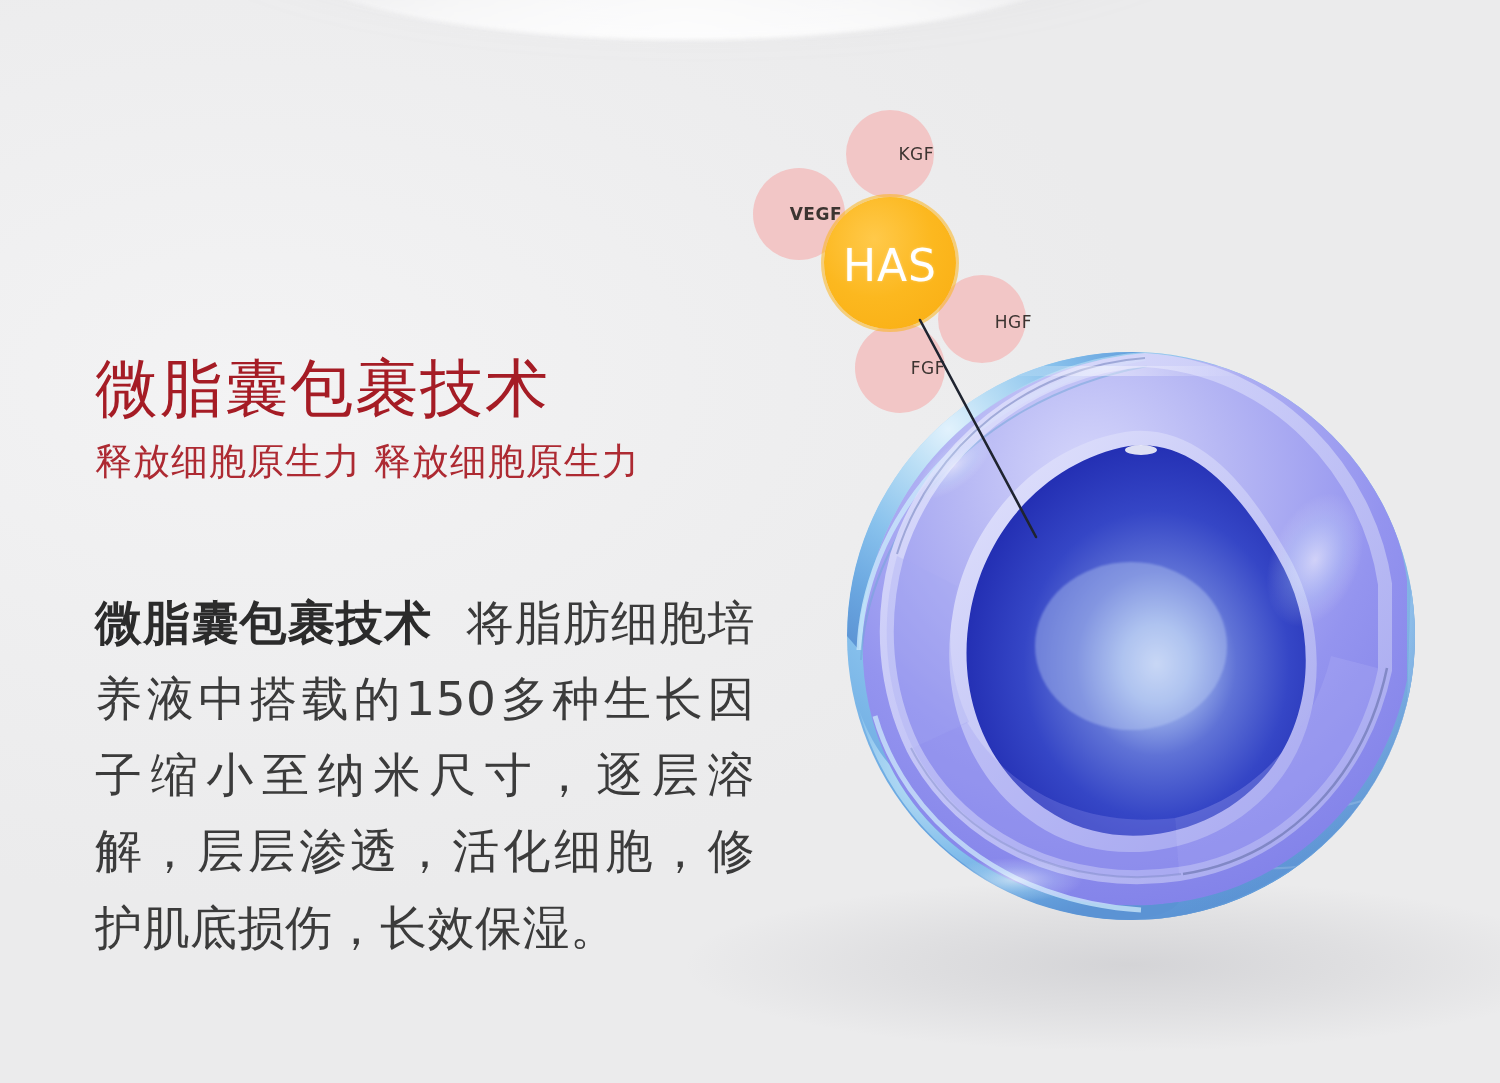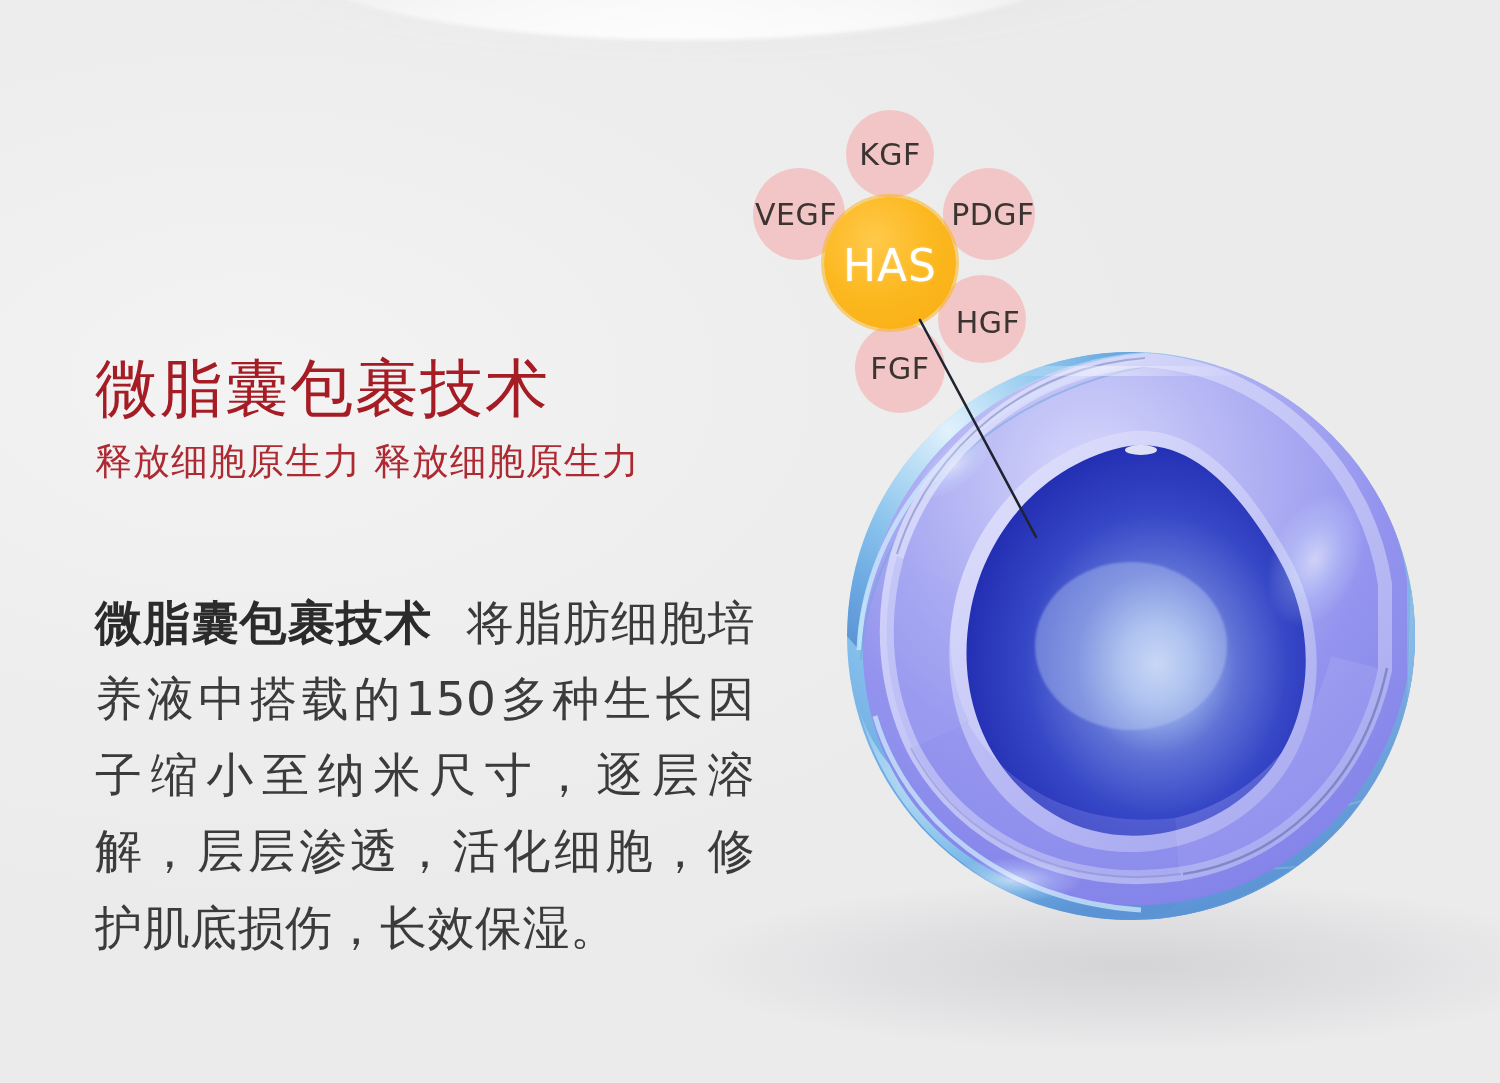--- a/index.html
+++ b/index.html
@@ -68,27 +68,27 @@
     text-justify:inter-ideograph;
   }
   .body-lead{font-weight:700;color:#2b2b2b;margin-right:34px;}
 
   
   .flower{position:absolute;left:740px;top:105px;width:320px;height:300px;}
   .petal{
     position:absolute;
     border-radius:50%;
     background:#f2c6c6;
-    display:flex;align-items:center;justify-content:center;
+    display:flex;align-items:center;justify-content:flex-end;
     color:#3c3431;
-    font-size:30px;
+    font-size:17px;
     letter-spacing:.5px;
   }
   .petal.kgf {left:106px; top:5px;   width:88px;height:88px;}
-  .petal.vegf{left:13px;  top:63px;  width:92px;height:92px;}
+  .petal.vegf{left:13px;  top:63px;  width:92px;height:92px;font-weight:bold;}
   .petal.pdgf{left:203px; top:63px;  width:92px;height:92px;}
   .petal.egf {left:8px;   top:160px; width:90px;height:90px;}
   .petal.hgf {left:198px; top:170px; width:88px;height:88px;}
   .petal.fgf {left:115px; top:218px; width:90px;height:90px;}
   .petal.pdgf span{transform:translateX(4px);}
   .petal.hgf span{transform:translateX(6px) translateY(3px);}
   .petal.vegf span{transform:translateX(-3px);}
   .petal.egf span{transform:translateX(-5px) translateY(-2px);}
 
   .has-core{
@@ -316,23 +316,20 @@
   </div>
 
   <div class="flower">
 
     <div class="petal kgf">
         <span>KGF</span>
       </div>
     <div class="petal vegf">
         <span>VEGF</span>
       </div>
-    <div class="petal pdgf">
-        <span>PDGF</span>
-      </div>
     <div class="petal hgf">
         <span>HGF</span>
       </div>
     <div class="petal fgf">
         <span>FGF</span>
       </div>
 
     <div class="has-core">
       <span>HAS</span>
     </div>

